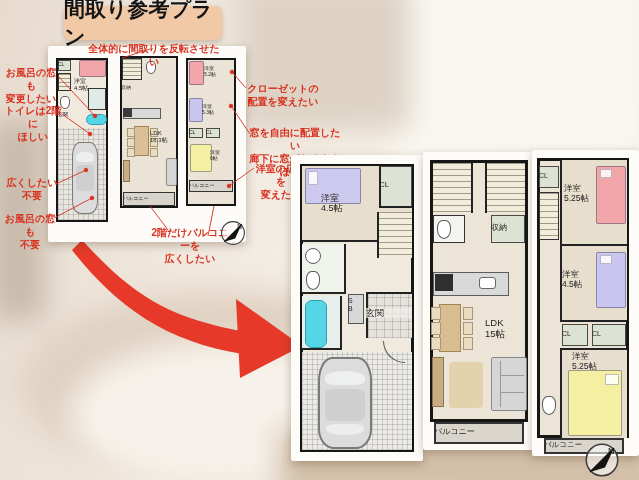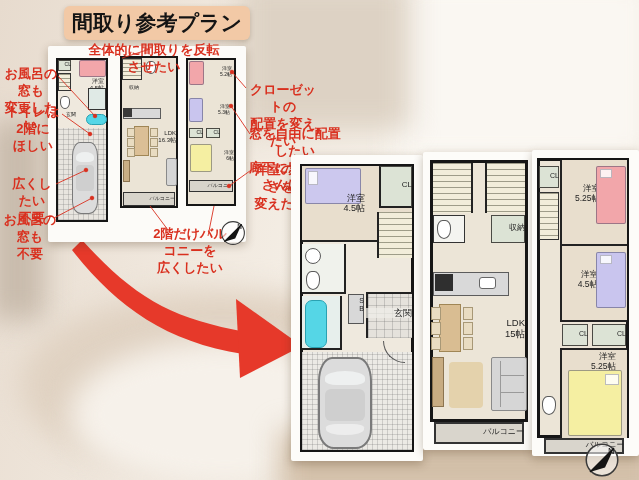--- a/index.html
+++ b/index.html
@@ -6,24 +6,24 @@
   html,body{margin:0;padding:0;background:#888;}
   .stage{position:relative;width:639px;height:480px;overflow:hidden;
          font-family:"Liberation Sans","DejaVu Sans",sans-serif;
          background:linear-gradient(105deg,#e7dbce 0%,#f1e9df 35%,#f7f2ea 62%,#e9ddcf 100%);}
   .abs{position:absolute;box-sizing:border-box;}
   .blob{position:absolute;filter:blur(14px);}
   .sheet{position:absolute;background:#fdfcf9;box-shadow:0 3px 10px rgba(70,45,20,.30);border-radius:2px;}
   .wall2{border:2px solid #161616;}
   .wall3{border:3px solid #161616;}
   .room{position:absolute;box-sizing:border-box;}
-  .lbl{position:absolute;box-sizing:border-box;color:#242424;text-align:right;
+  .lbl{position:absolute;box-sizing:border-box;color:#242424;text-align:left;
        white-space:pre-line;line-height:1.12;}
   .note{position:absolute;color:var(--red);font-weight:bold;text-align:center;
-        white-space:pre-line;line-height:1.3;font-size:13px;}
+        white-space:pre-line;line-height:1.3;font-size:10px;}
   .titlebox{position:absolute;background:var(--peach);display:flex;align-items:center;justify-content:center;
         color:#141414;font-weight:bold;box-shadow:0 2px 5px rgba(80,50,20,.25);}
   .stairs-s{background-color:#f2edda;background-image:repeating-linear-gradient(180deg,rgba(90,90,70,.55) 0 1px,transparent 1px 4px);}
   .stairs-l{background-color:#f2edda;background-image:repeating-linear-gradient(180deg,rgba(90,90,70,.55) 0 1px,transparent 1px 6px);}
   .tile{background-color:#e5e2dc;
         background-image:repeating-linear-gradient(0deg,rgba(110,110,110,.28) 0 1px,transparent 1px 8px),
                          repeating-linear-gradient(90deg,rgba(110,110,110,.28) 0 1px,transparent 1px 8px);}
   .tile-s{background-color:#e8e5df;
         background-image:repeating-linear-gradient(0deg,rgba(110,110,110,.25) 0 1px,transparent 1px 5px),
                          repeating-linear-gradient(90deg,rgba(110,110,110,.25) 0 1px,transparent 1px 5px);}
@@ -53,21 +53,21 @@
     <div class="blob" style="left:70px;top:340px;width:310px;height:150px;background:#f6f1ea;border-radius:50%;"></div>
     <div class="blob" style="left:280px;top:430px;width:380px;height:70px;background:#d2bfa8;"></div>
     <div class="blob" style="left:585px;top:200px;width:80px;height:220px;background:#b4baa2;border-radius:40%;"></div>
   </div>
 
   <svg class="abs" style="left:0;top:0;" width="639" height="480" viewBox="0 0 639 480">
     <path d="M 82,240 C 135,298 170,318 246,332 L 243,354 C 165,342 115,305 72,250 Z" fill="#e6392a"></path>
     <polygon points="236,299 302,346 240,378" fill="#e6392a"></polygon>
   </svg>
 
-  <div class="titlebox" style="left:64px;top:6px;width:186px;height:34px;border-radius:6px;font-size:21px;">
+  <div class="titlebox" style="left:64px;top:6px;width:158px;height:34px;border-radius:6px;font-size:21px;">
     <span>間取り参考プラン</span>
   </div>
 
   <div class="sheet" style="left:48px;top:46px;width:198px;height:196px;background:#fcfbf8;">
 
     <div class="room wall2" style="left:8px;top:12px;width:52px;height:164px;background:#efe9de;"></div>
     <div class="room cl" style="left:10px;top:14px;width:13px;height:11px;"></div>
     <div class="lbl" style="left:10px;top:16px;width:13px;font-size:5px;">CL</div>
     <div class="bed" style="left:31px;top:14px;width:25px;height:15px;background:#f2a6aa;"></div>
     <div class="room stairs-s" style="left:10px;top:27px;width:13px;height:18px;border:1px solid #333;"></div>

